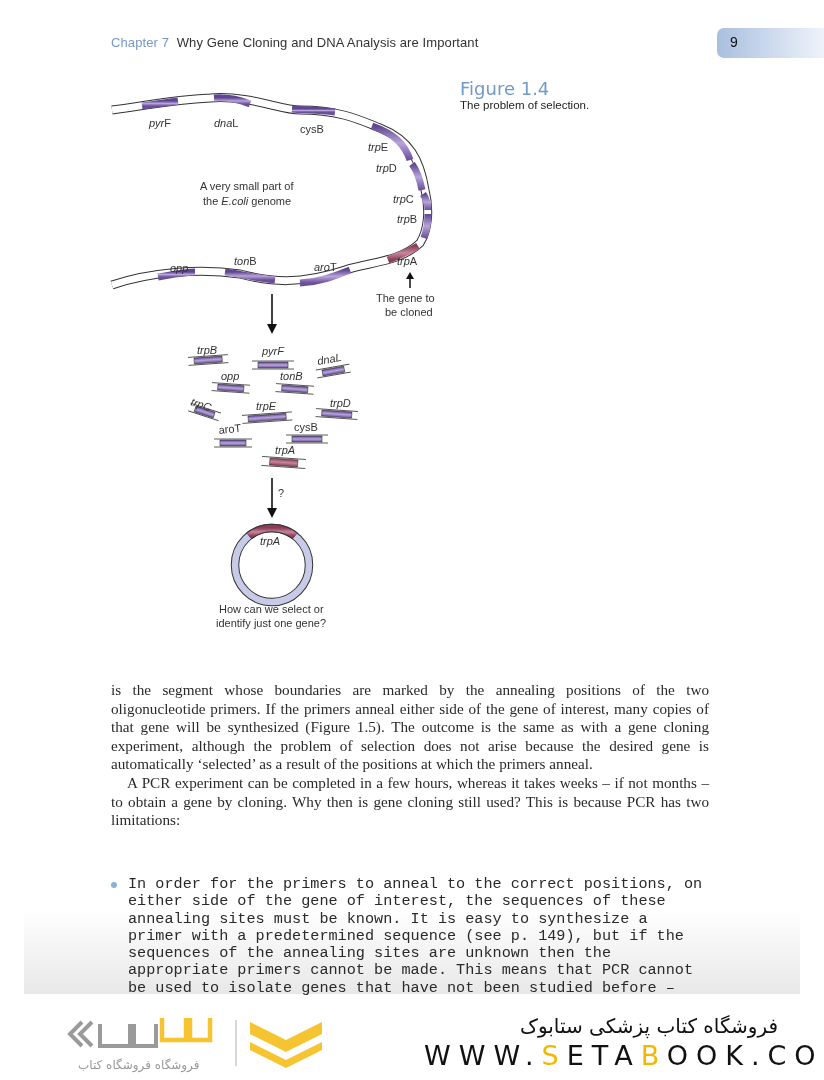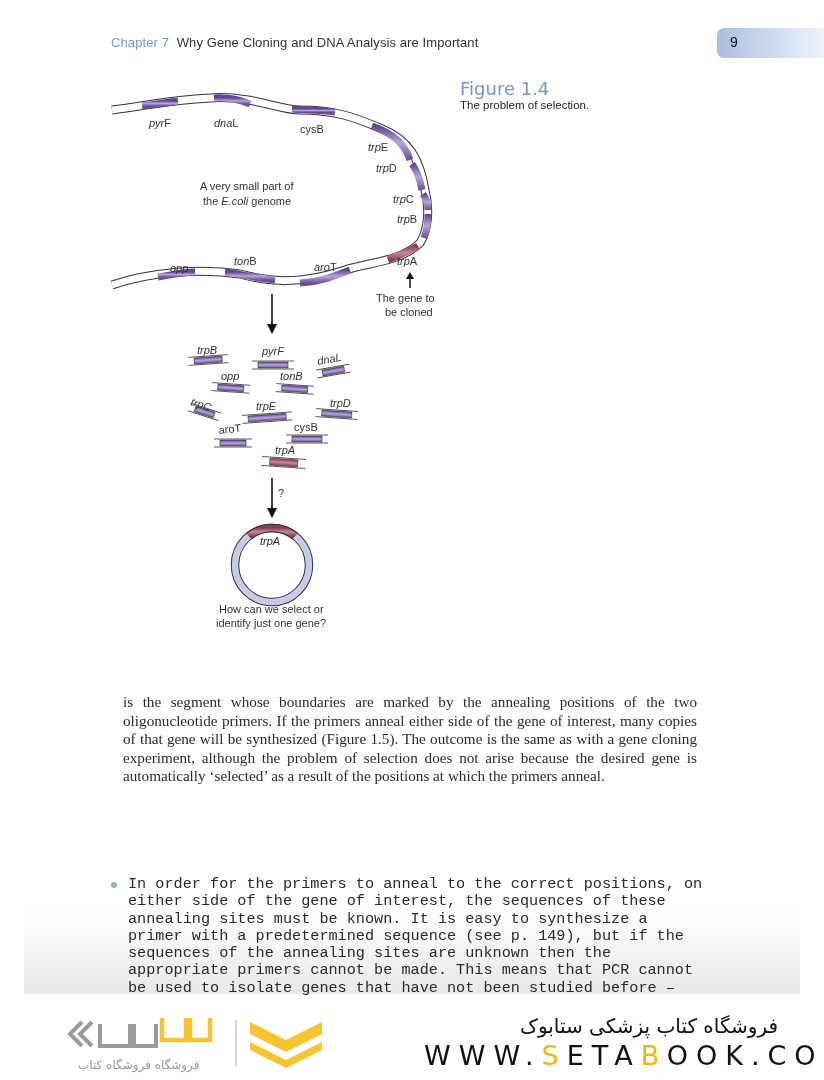--- a/index.html
+++ b/index.html
@@ -25,21 +25,21 @@
   .fig-caption { position: absolute; left: 460px; top: 78px; }
   .fig-caption .fig-num { font-size: 18px; color: #7399c6; font-family: "DejaVu Sans", sans-serif; }
   .fig-caption .fig-title { font-size: 11.5px; color: #222; }
   svg.figure { position: absolute; left: 0; top: 0; }
   .fig-label { font-family: "Liberation Sans", sans-serif; font-size: 11px; fill: #333; }
   .body-text {
     position: absolute; left: 111px; width: 598px;
     font-family: "Liberation Serif", serif; font-size: 15.2px; line-height: 18.6px;
     color: #2a2a2a; text-align: justify;
   }
-  .body-text p { margin: 12px; }
+  .body-text p { margin: 0; }
   .body-text p.indent { text-indent: 16px; }
   .bullet-block {
     position: absolute; left: 0; top: 862px; width: 800px; height: 132px;
     background: linear-gradient(180deg, #ffffff 0%, #ffffff 35%, #e8e8e8 100%);
     margin-left: 24px; width: 776px;
   }
   .bullet-text {
     position: absolute; left: 128px; top: 876px; width: 582px;
     font-family: Liberation Mono, monospace; font-size: 15.2px; line-height: 17.3px;
     color: #2a2a2a; text-align: left;
@@ -202,20 +202,21 @@
     <path d="M249,536 A37,37 0 0 1 295,536" fill="none" stroke="#333" stroke-width="8.5"></path>
     <path d="M249,536 A37,37 0 0 1 295,536" fill="none" stroke="url(#gr)" stroke-width="6.5"></path>
     <text class="fig-label" x="260" y="545" font-style="italic">trpA</text>
   </g>
   <text class="fig-label" x="219" y="613">How can we select or</text>
   <text class="fig-label" x="216" y="627">identify just one gene?</text>
 </svg>
 
 <div class="body-text" style="top:681px;">
   <p>is the segment whose boundaries are marked by the annealing positions of the two oligonucleotide primers. If the primers anneal either side of the gene of interest, many copies of that gene will be synthesized (Figure 1.5). The outcome is the same as with a gene cloning experiment, although the problem of selection does not arise because the desired gene is automatically ‘selected’ as a result of the positions at which the primers anneal.</p>
+  <p class="indent">A PCR experiment can be completed in a few hours, whereas it takes weeks – if not months – to obtain a gene by cloning. Why then is gene cloning still used? This is because PCR has two limitations:</p>
 </div>
 
 <div class="bullet-block"></div>
 <div class="bullet-dot"></div>
 <div class="bullet-text">In order for the primers to anneal to the correct positions, on either side of the gene of interest, the sequences of these annealing sites must be known. It is easy to synthesize a primer with a predetermined sequence (see p. 149), but if the sequences of the annealing sites are unknown then the appropriate primers cannot be made. This means that PCR cannot be used to isolate genes that have not been studied before – that has to be done by cloning.</div>
 
 <div class="footer-ad"></div>
 <svg class="logo" viewBox="0 0 270 60">
   <g fill="none" stroke="#9a9a9a" stroke-width="4">
     <path d="M22,12 L10,24 L22,36"></path>

